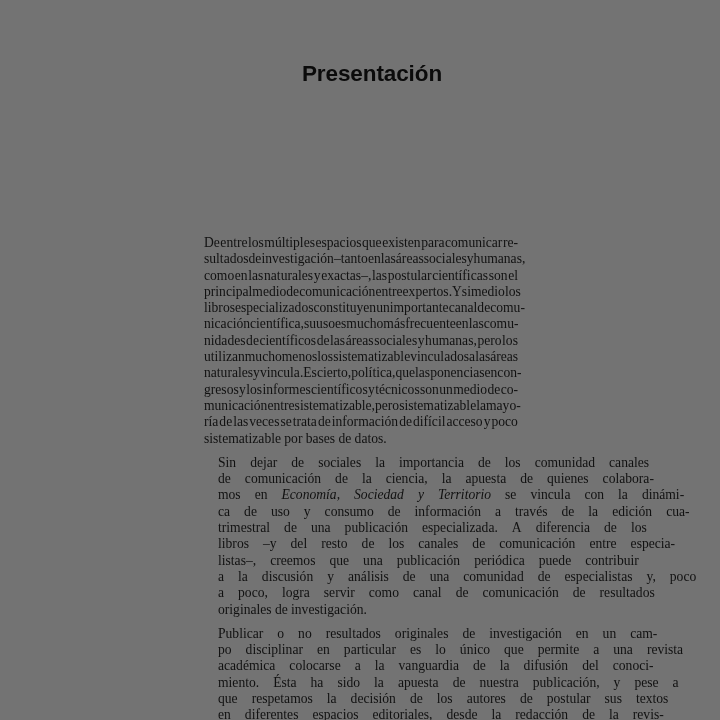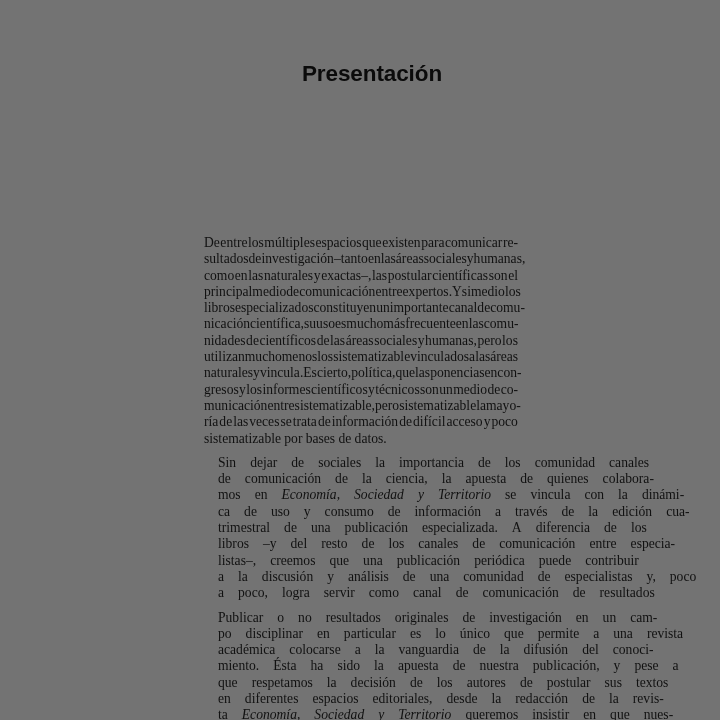--- a/index.html
+++ b/index.html
@@ -339,20 +339,21 @@
           <span>poco,</span>
           <span>logra</span>
           <span>servir</span>
           <span>como</span>
           <span>canal</span>
           <span>de</span>
           <span>comunicación</span>
           <span>de</span>
           <span>resultados</span>
         </span>
+        <span class="ln last">originales de investigación.</span>
       </p>
     <p class="para">
         <span class="ln just indent">
           <span>Publicar</span>
           <span>o</span>
           <span>no</span>
           <span>resultados</span>
           <span>originales</span>
           <span>de</span>
           <span>investigación</span>

